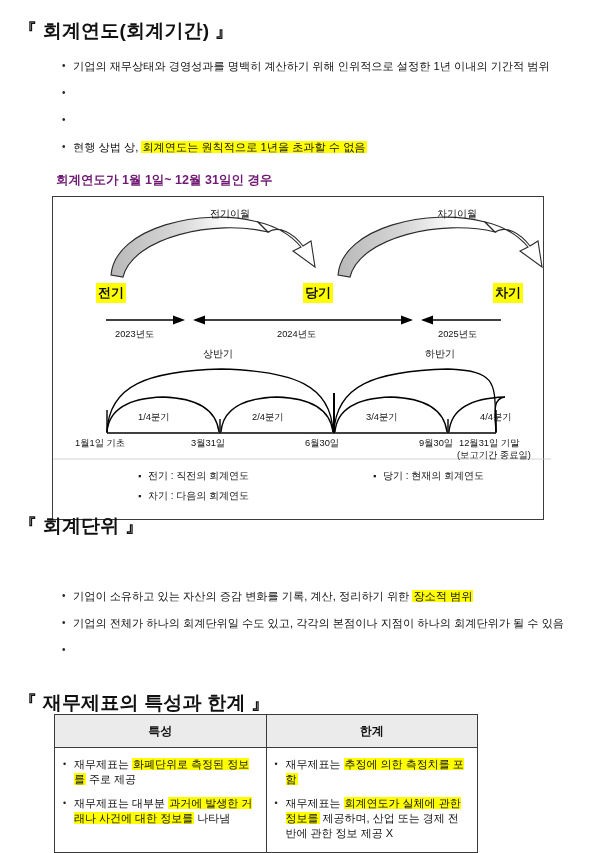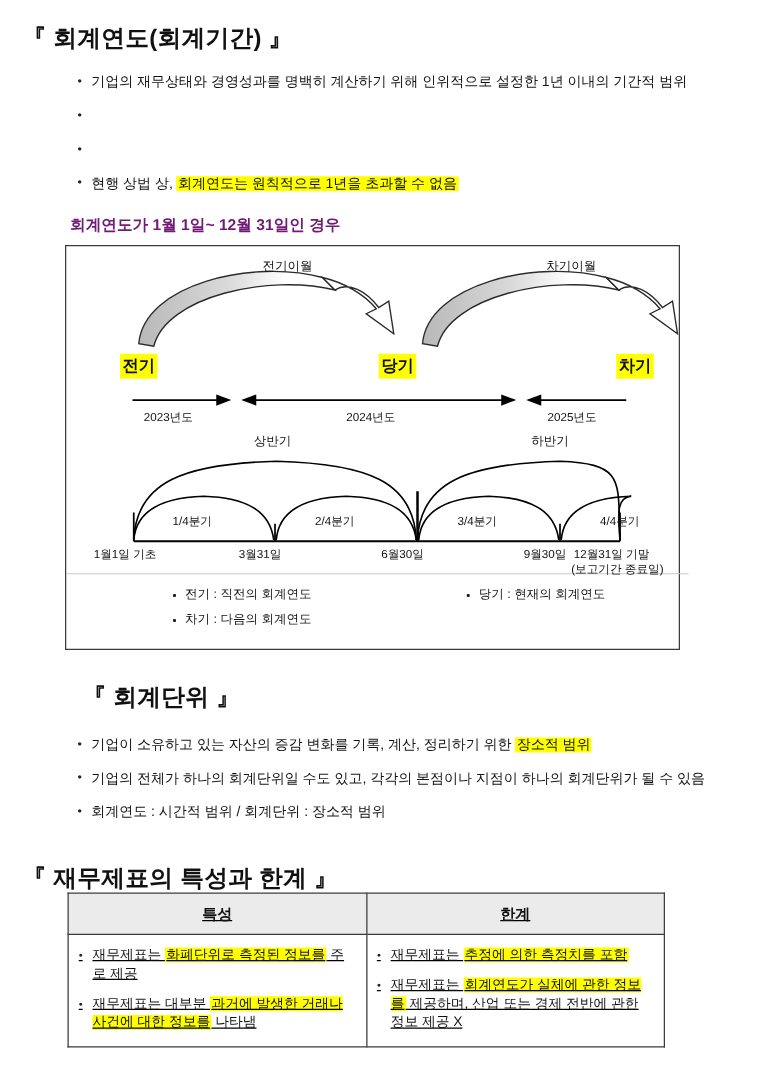--- a/index.html
+++ b/index.html
@@ -121,24 +121,23 @@
     font-size: 9px;
     line-height: 14px;
   }
   .legend-text { line-height: 14px; }
 
   
   .cmp-table {
     position: absolute;
     left: 54px;
     top: 714px;
-    width: 478px;
+    width: 424px;
     border-collapse: collapse;
     table-layout: fixed;
-    text-decoration: underline;
   }
   .cmp-table th,
   .cmp-table td {
     border: 1px solid #3b3b3b;
     box-sizing: border-box;
   }
   .cmp-table th {
     background: #ebebeb;
     height: 33px;
     font-size: 12px;
@@ -298,34 +297,33 @@
     <div class="legend-row" style="left:320px; top:272px;">
       <span class="legend-dot">▪</span>
       <span class="legend-text">당기 : 현재의 회계연도</span>
     </div>
     <div class="legend-row" style="left:85px; top:292px;">
       <span class="legend-dot">▪</span>
       <span class="legend-text">차기 : 다음의 회계연도</span>
     </div>
   </div>
 
-  <div class="section-title" style="left:18px; top:545px;margin-left:48px;">『 회계단위 』</div>
+  <div class="section-title" style="left:18px; top:513px;">『 회계단위 』</div>
 
   <div class="bullet-list" id="au-bullets" style="top:588px;">
       <div class="bullet-row">
         <span class="bullet-dot">•</span>
         <span class="bullet-text"><span>기업이 소유하고 있는 자산의 증감 변화를 기록, 계산, 정리하기 위한 </span><mark class="hl">장소적 범위</mark></span>
       </div>
       <div class="bullet-row">
         <span class="bullet-dot">•</span>
         <span class="bullet-text"><span>기업의 전체가 하나의 회계단위일 수도 있고, 각각의 본점이나 지점이 하나의 회계단위가 될 수 있음</span></span>
       </div>
       <div class="bullet-row">
         <span class="bullet-dot">•</span>
-        <span class="bullet-text"><span>회계연도 : 시간적 범위 / 회계단위 : 장소적 범위</span></span>
       </div>
     </div>
 
   <div class="section-title" style="left:18px; top:690px;">『 재무제표의 특성과 한계 』</div>
 
   <table class="cmp-table">
     <colgroup>
         <col style="width:50%">
         <col style="width:50%">
       </colgroup>

